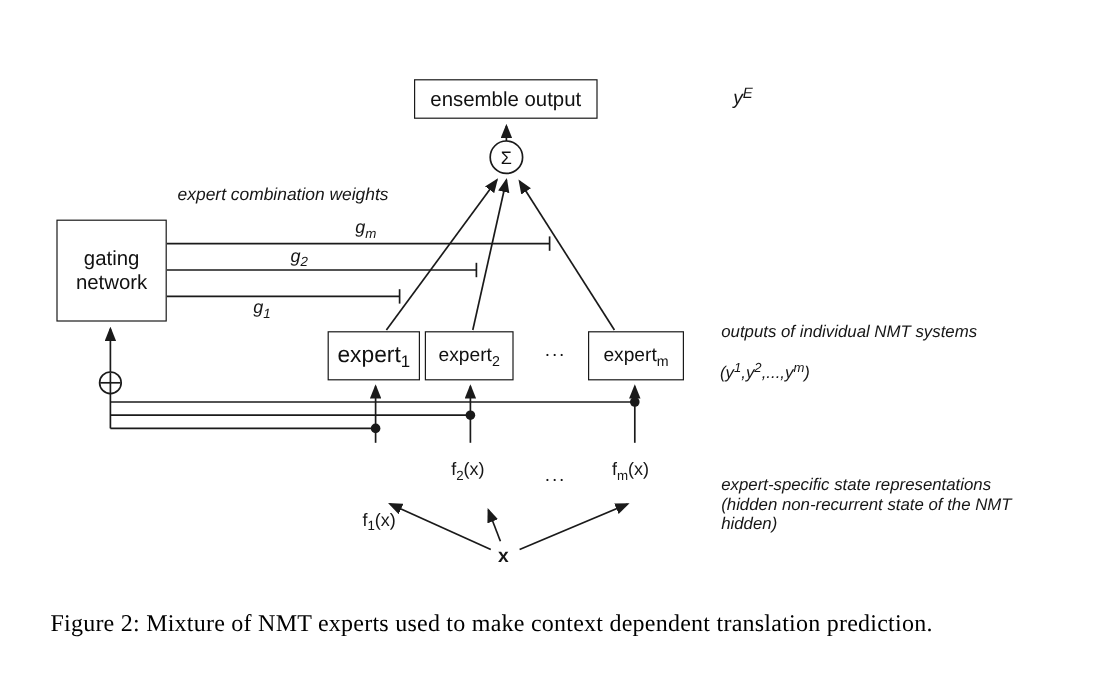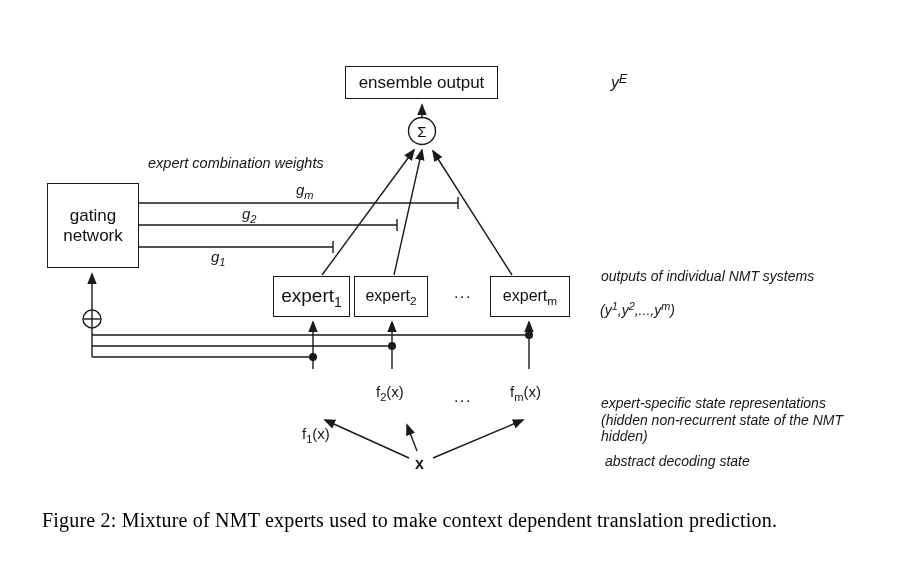--- a/index.html
+++ b/index.html
@@ -142,17 +142,16 @@
   <div class="lbl ann" style="left:600px;top:289px;margin-top:13px;">
     <span>(y</span><span class="sp">1</span><span>,y</span><span class="sp">2</span><span>,...,y</span><span class="sp">m</span><span>)</span>
   </div>
 
   <div class="lbl ann" style="left:601px;top:371px;white-space:normal;width:300px;margin-top:24px;">
     <div>expert-specific state representations</div>
     <div>(hidden non-recurrent state of the NMT</div>
     <div>hidden)</div>
   </div>
 
-  <div class="lbl ann" style="left:605px;top:453px;">abstract decoding state</div>
 
   <div class="caption">Figure 2: Mixture of NMT experts used to make context dependent translation prediction.</div>
 
 </div>
 
 </body></html>

